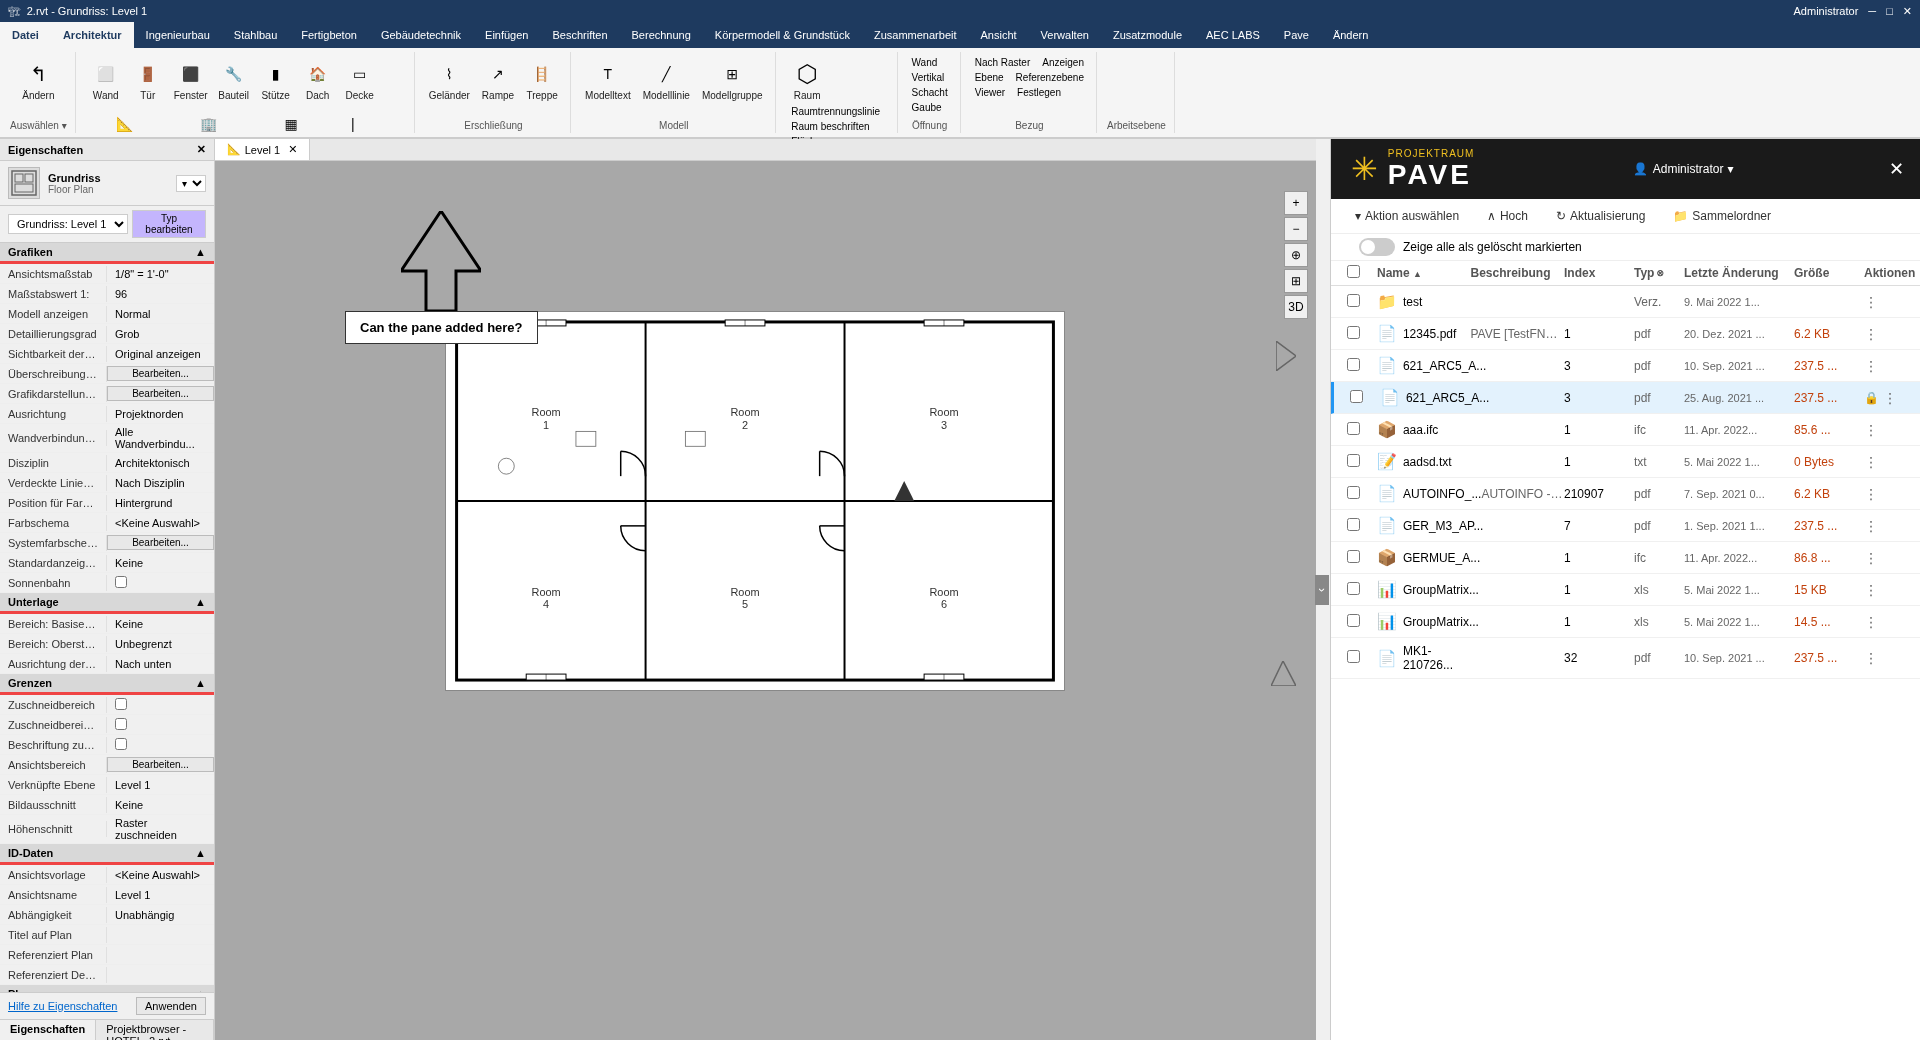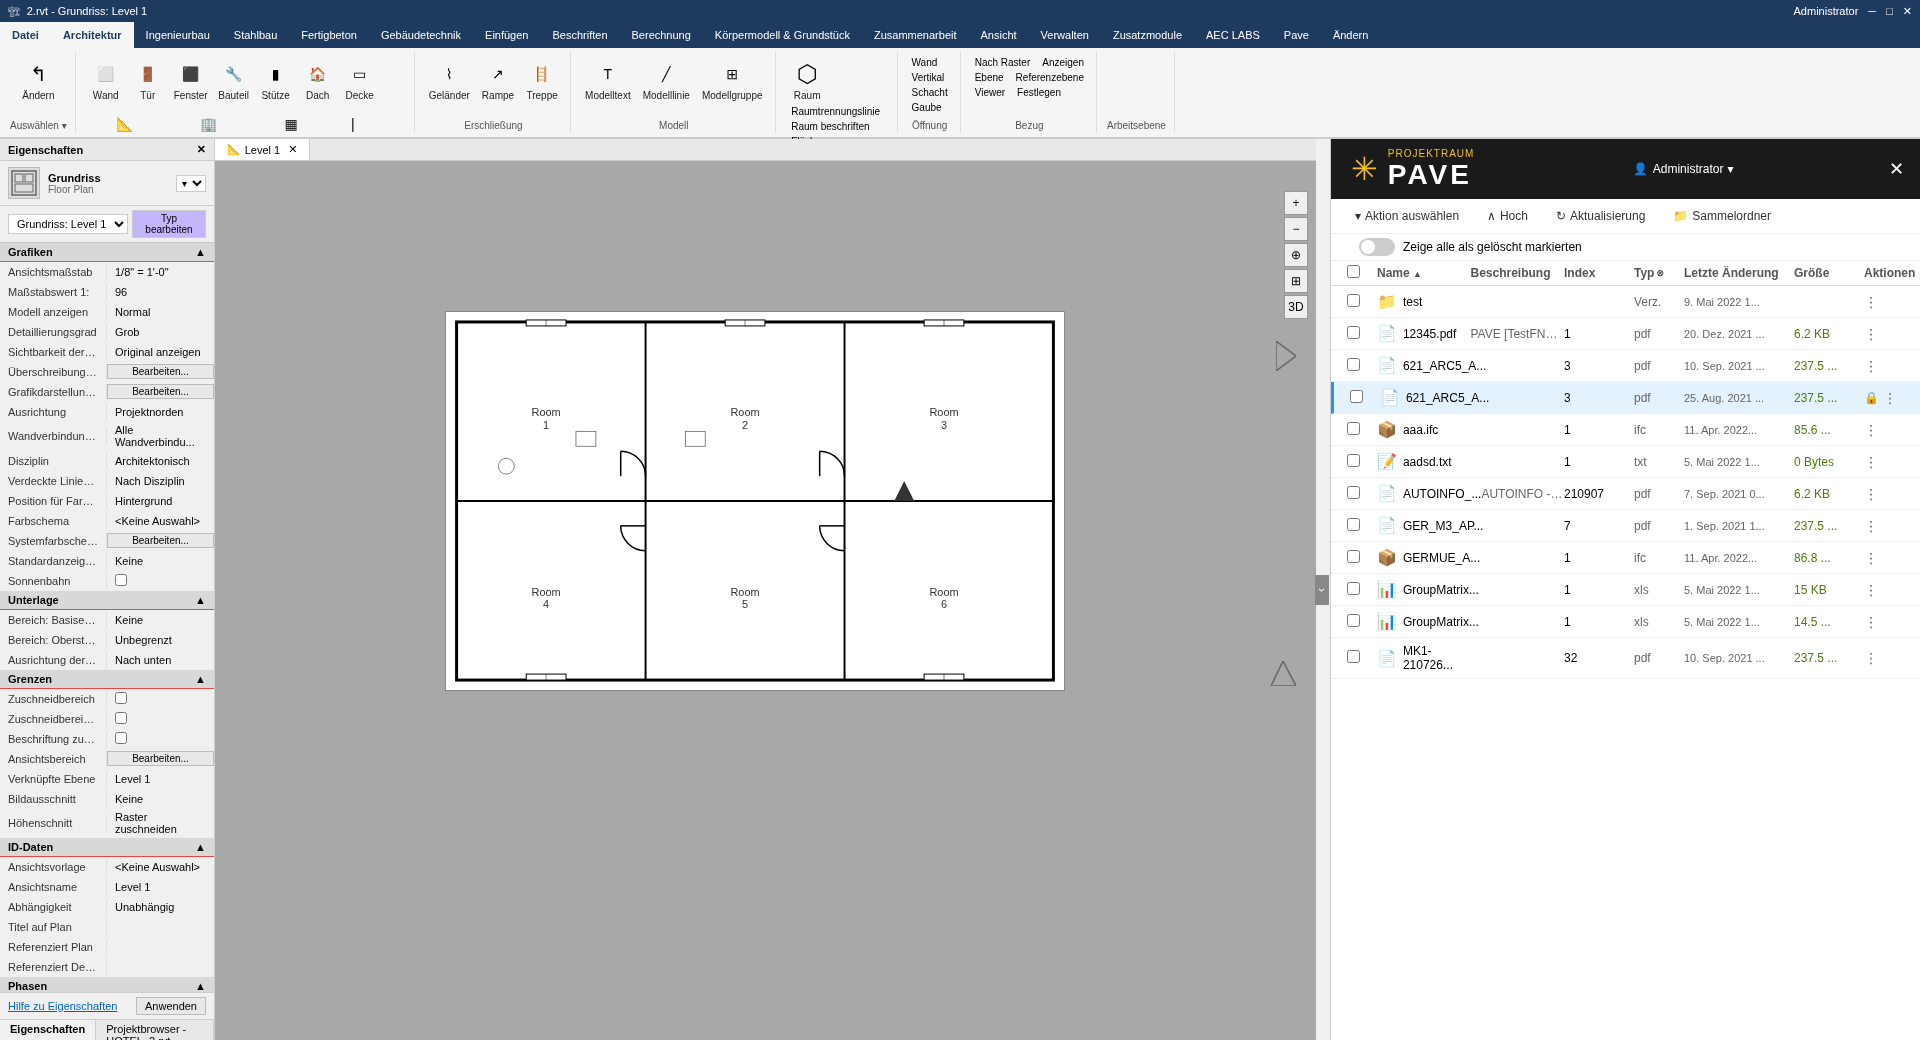--- a/index.html
+++ b/index.html
@@ -172,21 +172,21 @@
       flex: 1;
     }
     .prop-section-header {
       display: flex;
       justify-content: space-between;
       padding: 3px 8px;
       background: #d8d8d8;
       font-size: 11px;
       font-weight: bold;
       cursor: pointer;
-      border-bottom: 1px solid #ef4444;
+      border-bottom: 3px solid #ef4444;
     }
     .prop-row {
       display: flex;
       align-items: center;
       border-bottom: 1px solid #eee;
       min-height: 20px;
     }
     .prop-label {
       width: 50%;
       padding: 2px 8px;
@@ -508,21 +508,21 @@
     .file-icon-txt { color: #ff8f00; }
     .file-icon-xls { color: #2e7d32; }
     .pave-file-checkbox {
       width: 30px;
     }
     .pave-file-name { flex: 2; display: flex; align-items: center; }
     .pave-file-desc { flex: 2; color: #666; overflow: hidden; text-overflow: ellipsis; white-space: nowrap; }
     .pave-file-index { width: 70px; }
     .pave-file-type { width: 50px; color: #666; }
     .pave-file-date { width: 110px; color: #666; font-size: 11px; }
-    .pave-file-size { width: 70px; color: #4d7c0f; }
+    .pave-file-size { width: 70px; color: #c2410c; }
     .pave-file-actions { width: 40px; display: flex; gap: 4px; align-items: center; }
     .pave-actions-icon { cursor: pointer; font-size: 14px; color: #666; }
 
     
     #floor-plan-svg {
       background: white;
     }
 
     
     #canvas-collapse-arrow {
@@ -937,20 +937,28 @@
   <div id="canvas-area">
     <div id="canvas-tabs">
       <div class="canvas-tab active">
         <span>📐</span>
         <span>Level 1</span>
         <span style="margin-left:4px;cursor:pointer;">✕</span>
       </div>
     </div>
     <div id="canvas">
 
+      <div class="annotation-box" style="position:absolute;top:50px;left:130px;display:flex;flex-direction:column;align-items:center;z-index:5;">
+        <svg width="80" height="100" viewBox="0 0 80 100">
+          <polygon points="40,0 80,60 55,60 55,100 25,100 25,60 0,60" fill="none" stroke="black" stroke-width="3"></polygon>
+        </svg>
+        <div style="background:white;border:1px solid #333;padding:8px 14px;font-size:13px;font-weight:bold;text-align:center;max-width:200px;">
+          <span>Can the pane added here?</span>
+        </div>
+      </div>
 
       <svg id="floor-plan-svg" width="620" height="380" viewBox="0 0 620 380" style="position:absolute;top:150px;left:230px;background:white;border:1px solid #888;">
 
         <rect x="10" y="10" width="600" height="360" fill="white" stroke="black" stroke-width="3"></rect>
 
         <line x1="200" y1="10" x2="200" y2="370" stroke="black" stroke-width="2"></line>
         <line x1="400" y1="10" x2="400" y2="370" stroke="black" stroke-width="2"></line>
 
         <line x1="10" y1="190" x2="610" y2="190" stroke="black" stroke-width="2"></line>
 

